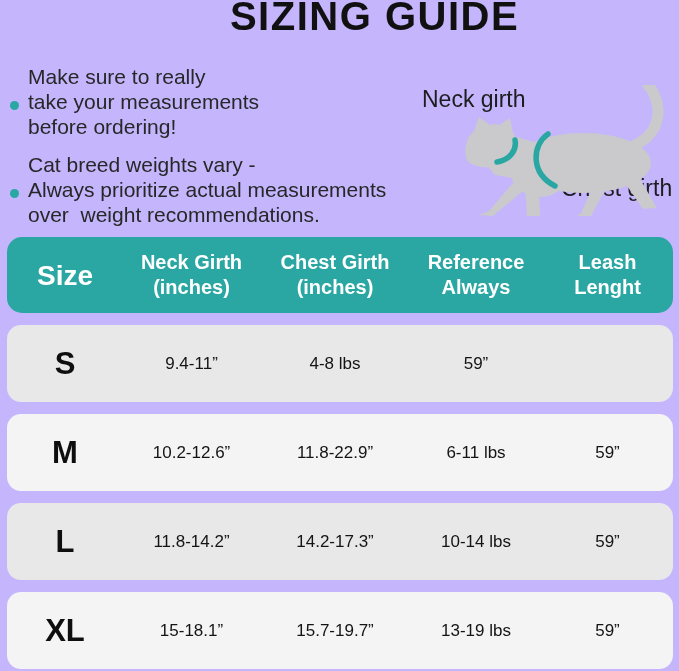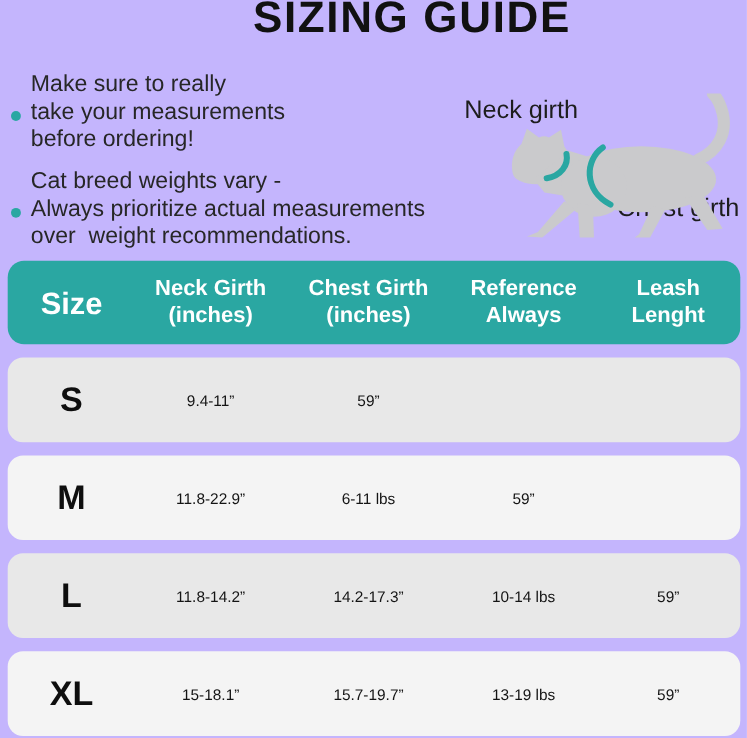--- a/index.html
+++ b/index.html
@@ -25,21 +25,21 @@
   .thead{display:grid;grid-template-columns:116px 137px 150px 132px 131px;
          height:76px;background:#2AA7A2;border-radius:15px;margin-bottom:12px;
          align-items:center;}
   .th{display:flex;flex-direction:column;justify-content:center;align-items:center;
       color:#fff;font-weight:700;font-size:20px;line-height:25px;text-align:center;}
   .th.size-col{font-size:28px;}
   .trow{display:grid;grid-template-columns:116px 137px 150px 132px 131px;
         height:77px;border-radius:14px;margin-bottom:12px;align-items:center;}
   .trow.dark{background:#E8E8E8;}
   .trow.light{background:#F4F4F4;}
-  .td{text-align:center;font-size:14px;color:#141414;}
+  .td{text-align:center;font-size:17px;color:#141414;}
   .td.size-cell{font-size:31px;font-weight:600;color:#0e0e0e;}
 </style>
 </head>
 <body>
 
 <div class="page">
 
   <div class="title">SIZING GUIDE</div>
 
   <div class="notes">
@@ -106,25 +106,27 @@
       </div>
       <div class="th">
         <span>Leash</span>
         <span>Lenght</span>
       </div>
     </div>
 
     <div class="trow dark">
       <div class="td size-cell">S</div>
       <div class="td">9.4-11”</div>
+      <div class="td">4-8 lbs</div>
       <div class="td">59”</div>
     </div>
 
     <div class="trow light">
       <div class="td size-cell">M</div>
+      <div class="td">10.2-12.6”</div>
       <div class="td">11.8-22.9”</div>
       <div class="td">6-11 lbs</div>
       <div class="td">59”</div>
     </div>
 
     <div class="trow dark">
       <div class="td size-cell">L</div>
       <div class="td">11.8-14.2”</div>
       <div class="td">14.2-17.3”</div>
       <div class="td">10-14 lbs</div>

